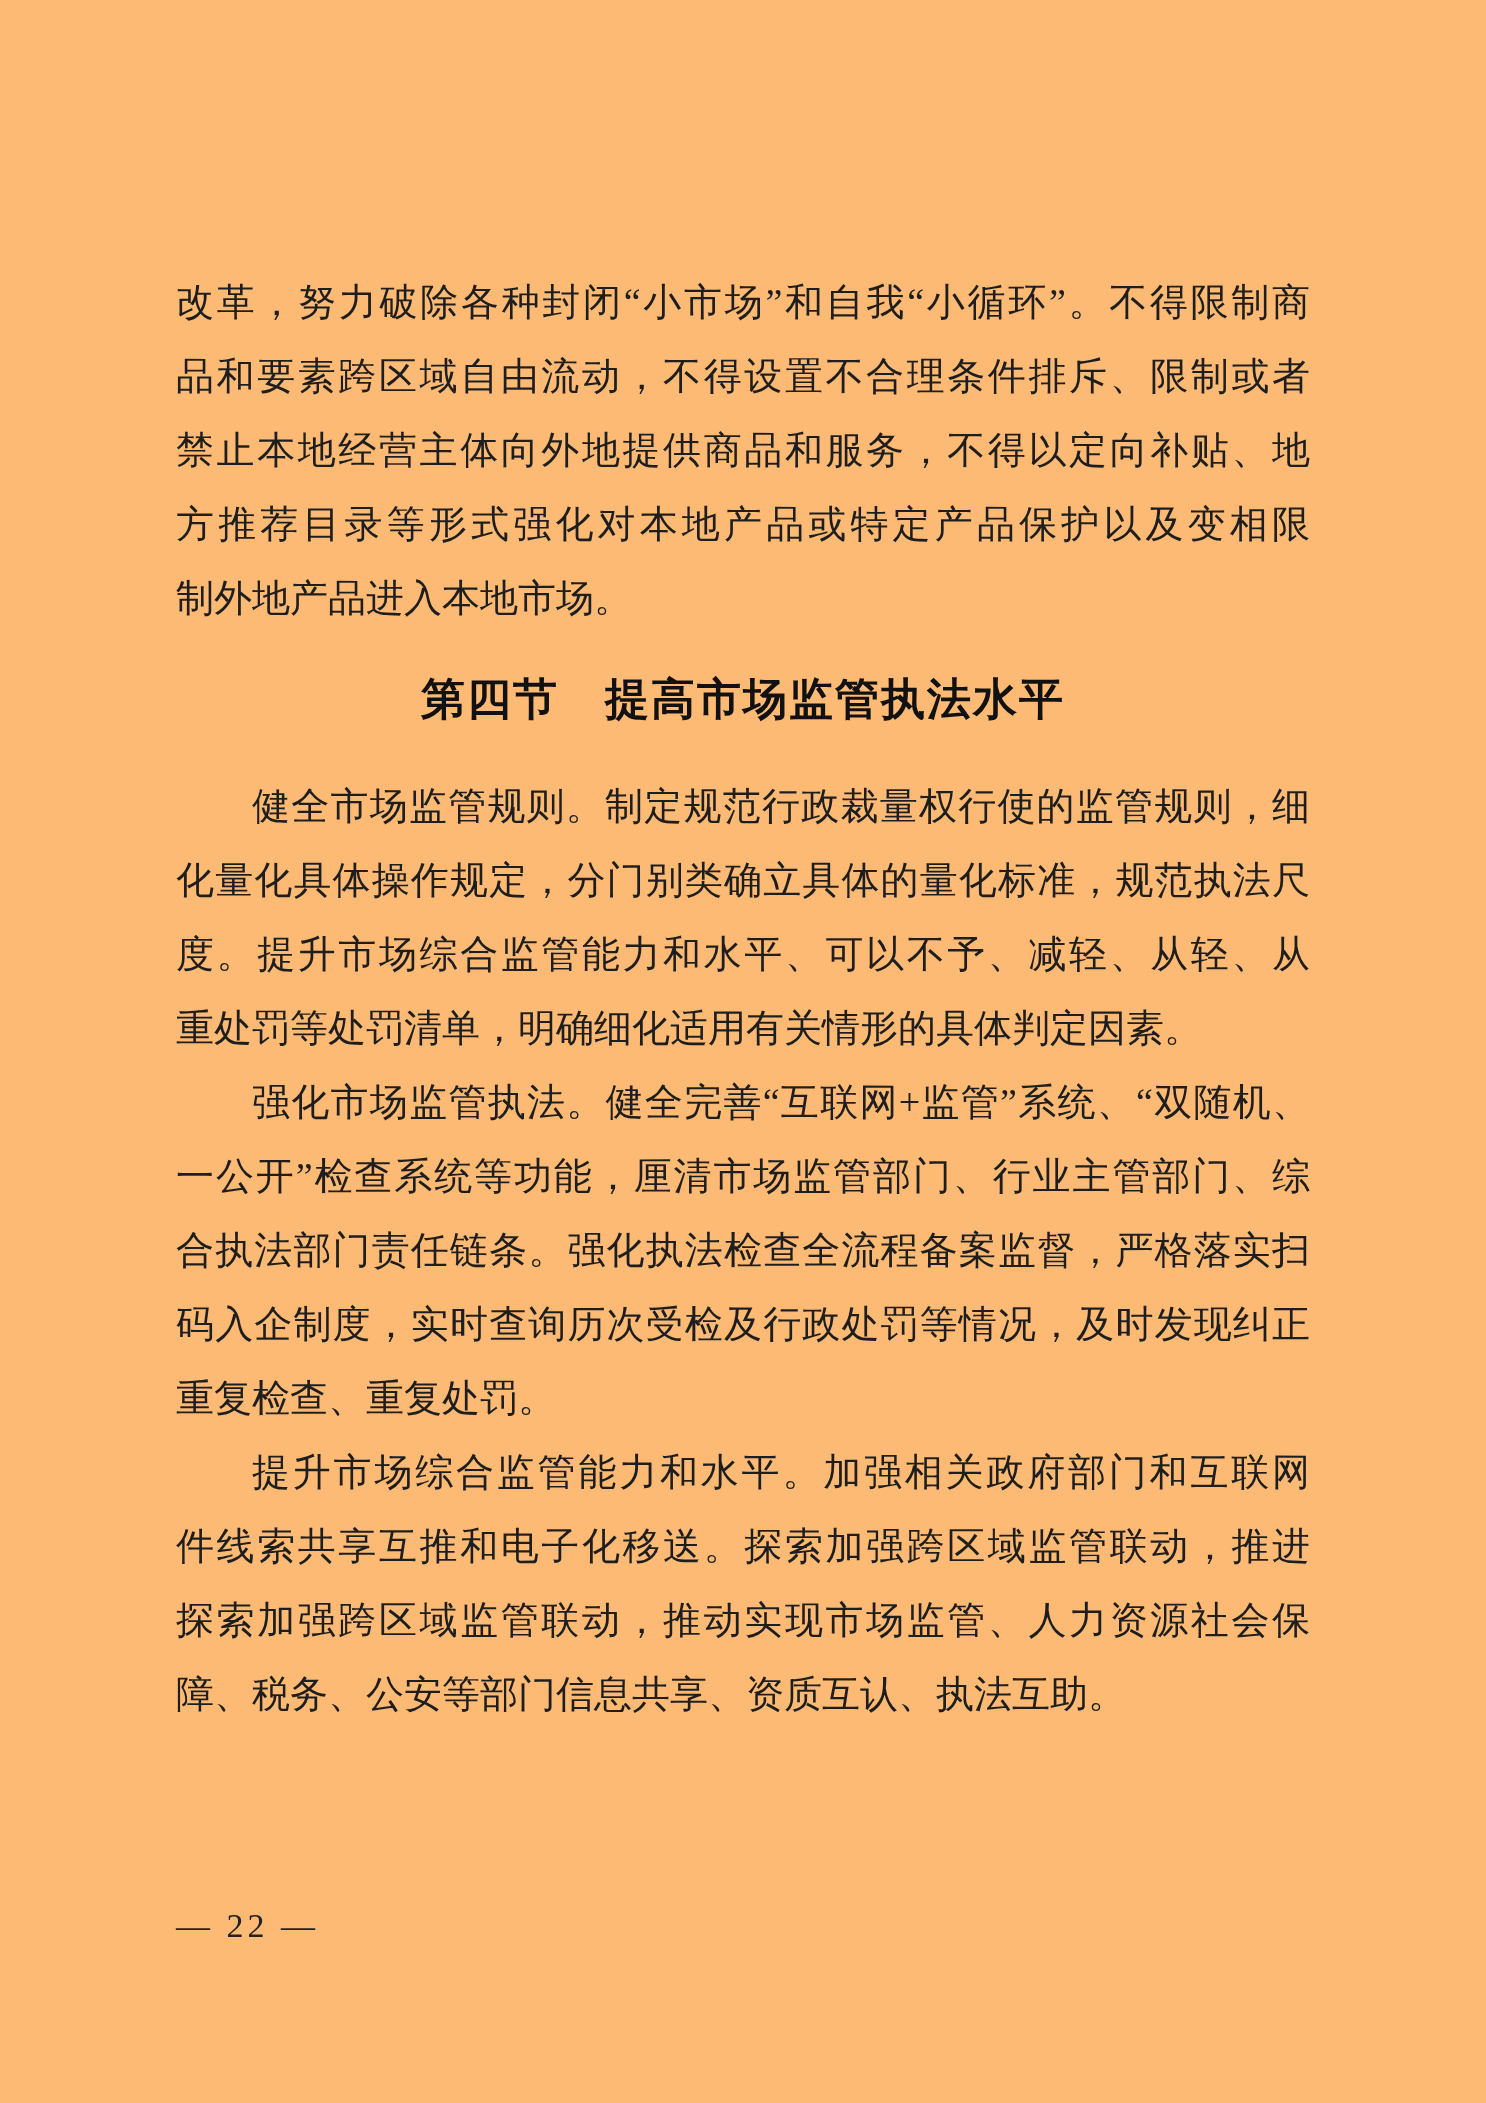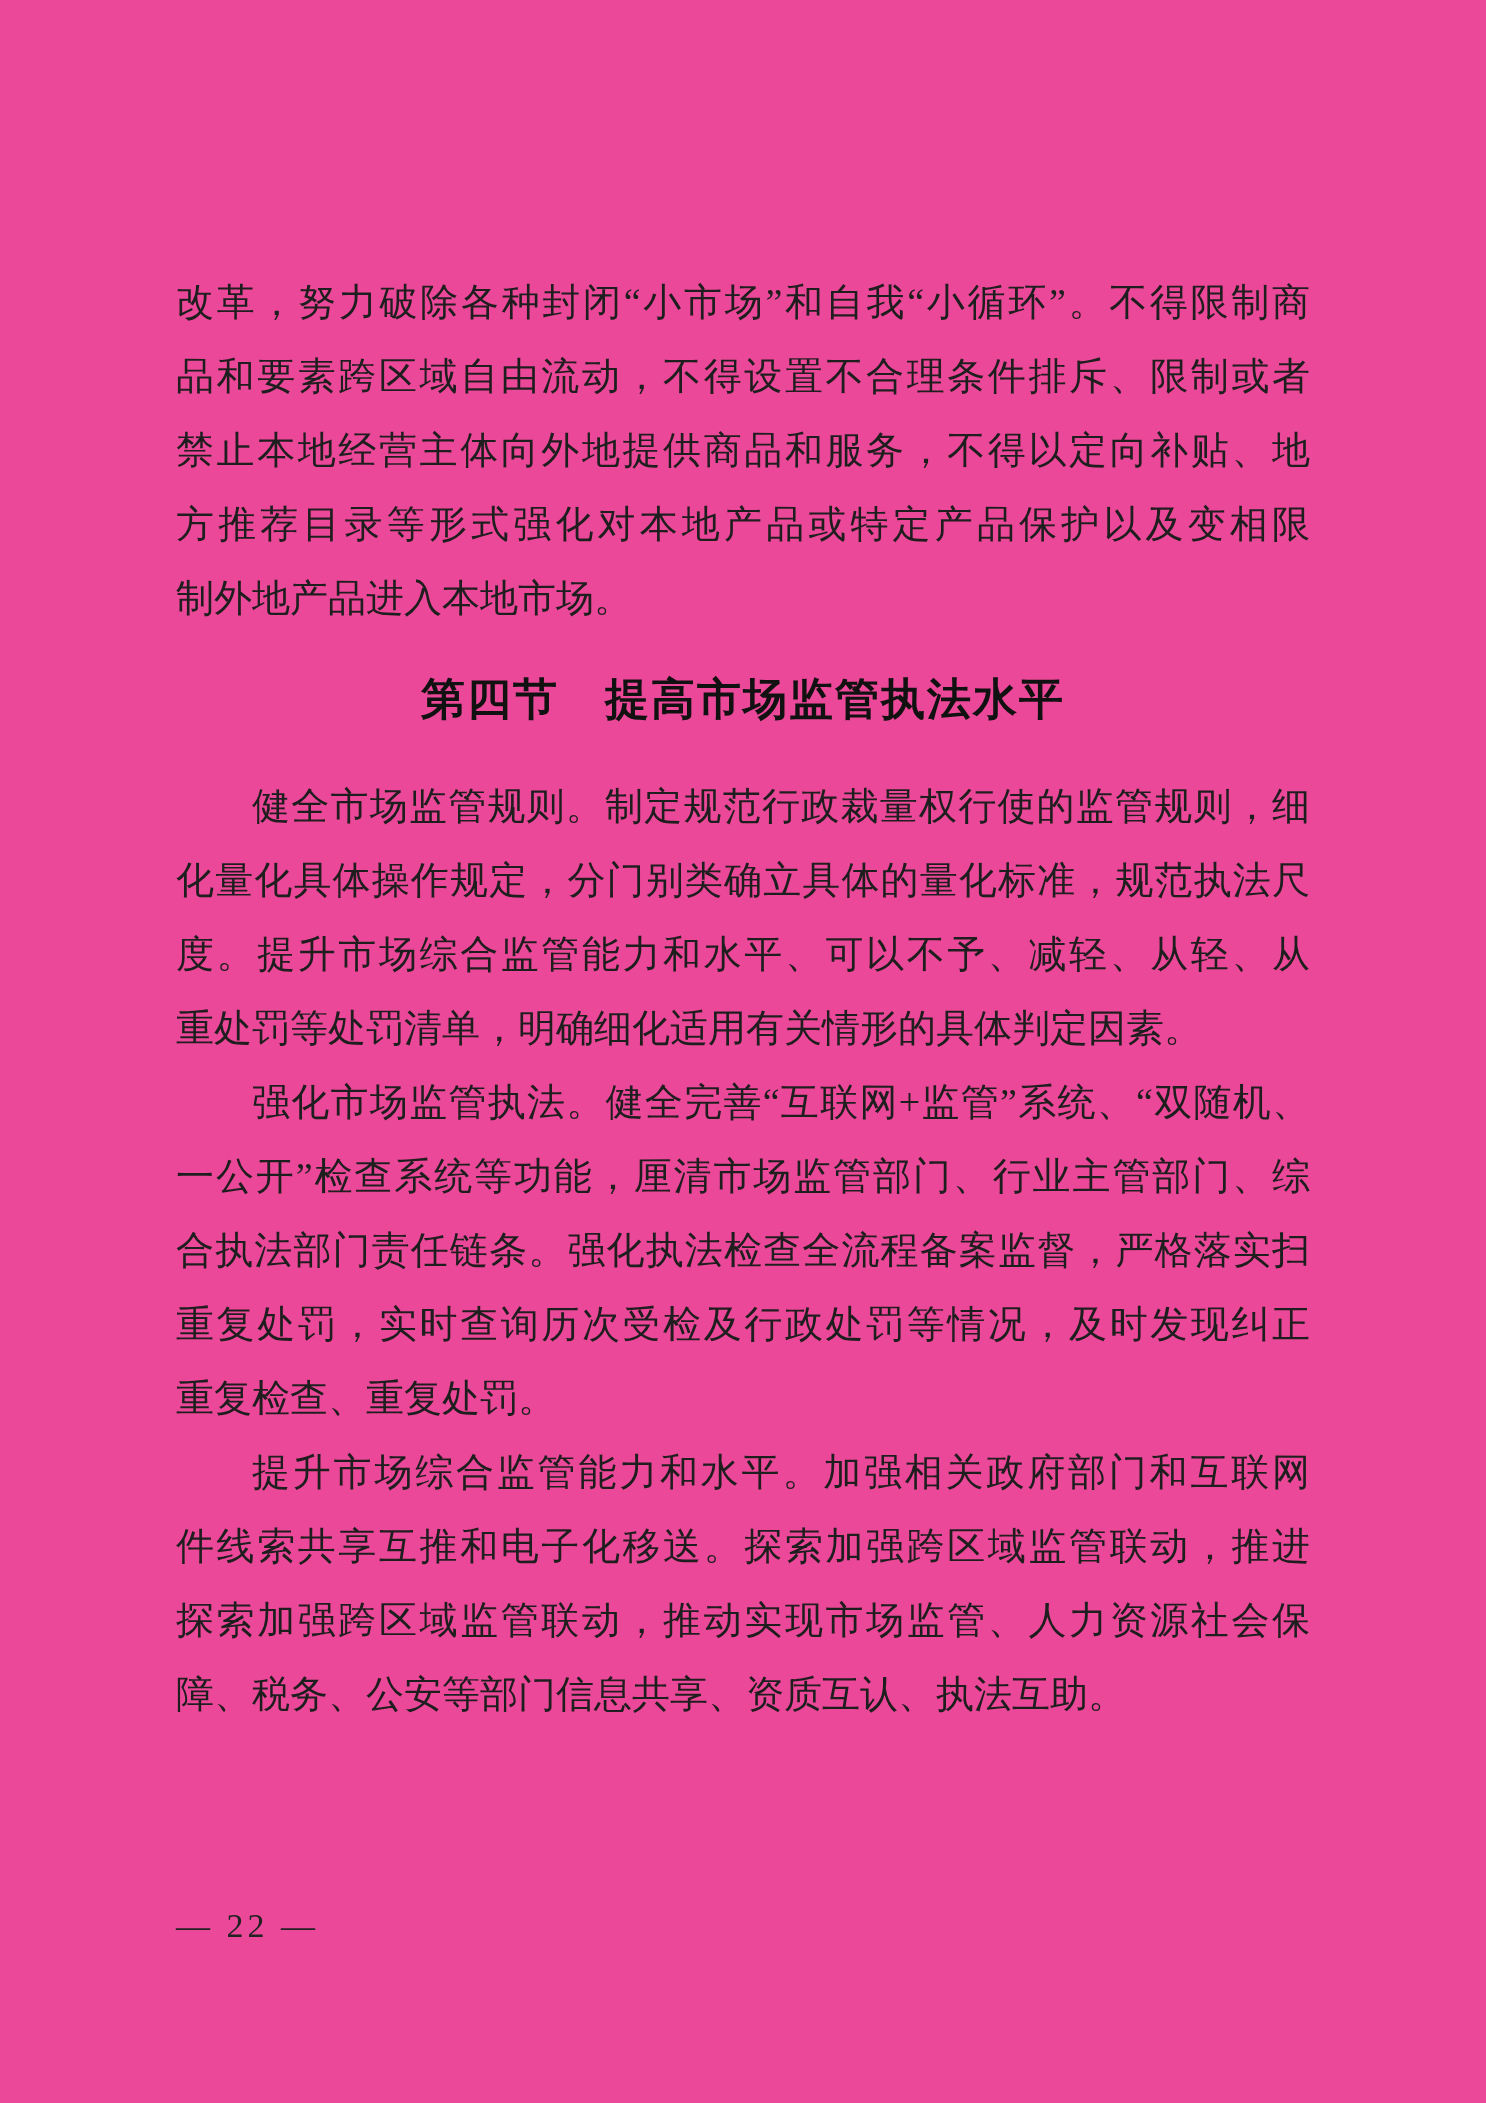--- a/index.html
+++ b/index.html
@@ -5,21 +5,21 @@
   html, body {
     margin: 0;
     padding: 0;
     background: #e8e8e8;
   }
   .page {
     position: relative;
     width: 1486px;
     height: 2103px;
     margin: 0 auto;
-    background: #ec4899;
+    background: #fdba74;
     font-family: "Liberation Serif", serif;
     color: #1e1e1e;
     overflow: hidden;
   }
   .content {
     position: absolute;
     left: 176px;
     top: 265px;
     width: 1134px;
   }
@@ -78,21 +78,21 @@
     <div class="para">
         <div class="line indent">健全市场监管规则。制定规范行政裁量权行使的监管规则，细</div>
         <div class="line">化量化具体操作规定，分门别类确立具体的量化标准，规范执法尺</div>
         <div class="line">度。提升市场综合监管能力和水平、可以不予、减轻、从轻、从</div>
         <div class="line last">重处罚等处罚清单，明确细化适用有关情形的具体判定因素。</div>
       </div>
     <div class="para">
         <div class="line indent">强化市场监管执法。健全完善“互联网+监管”系统、“双随机、</div>
         <div class="line">一公开”检查系统等功能，厘清市场监管部门、行业主管部门、综</div>
         <div class="line">合执法部门责任链条。强化执法检查全流程备案监督，严格落实扫</div>
-        <div class="line">重复处罚，实时查询历次受检及行政处罚等情况，及时发现纠正</div>
+        <div class="line">码入企制度，实时查询历次受检及行政处罚等情况，及时发现纠正</div>
         <div class="line last">重复检查、重复处罚。</div>
       </div>
     <div class="para">
         <div class="line indent">提升市场综合监管能力和水平。加强相关政府部门和互联网</div>
         <div class="line">件线索共享互推和电子化移送。探索加强跨区域监管联动，推进</div>
         <div class="line">探索加强跨区域监管联动，推动实现市场监管、人力资源社会保</div>
         <div class="line last">障、税务、公安等部门信息共享、资质互认、执法互助。</div>
       </div>
   </div>
   <div class="page-number">— 22 —</div>

